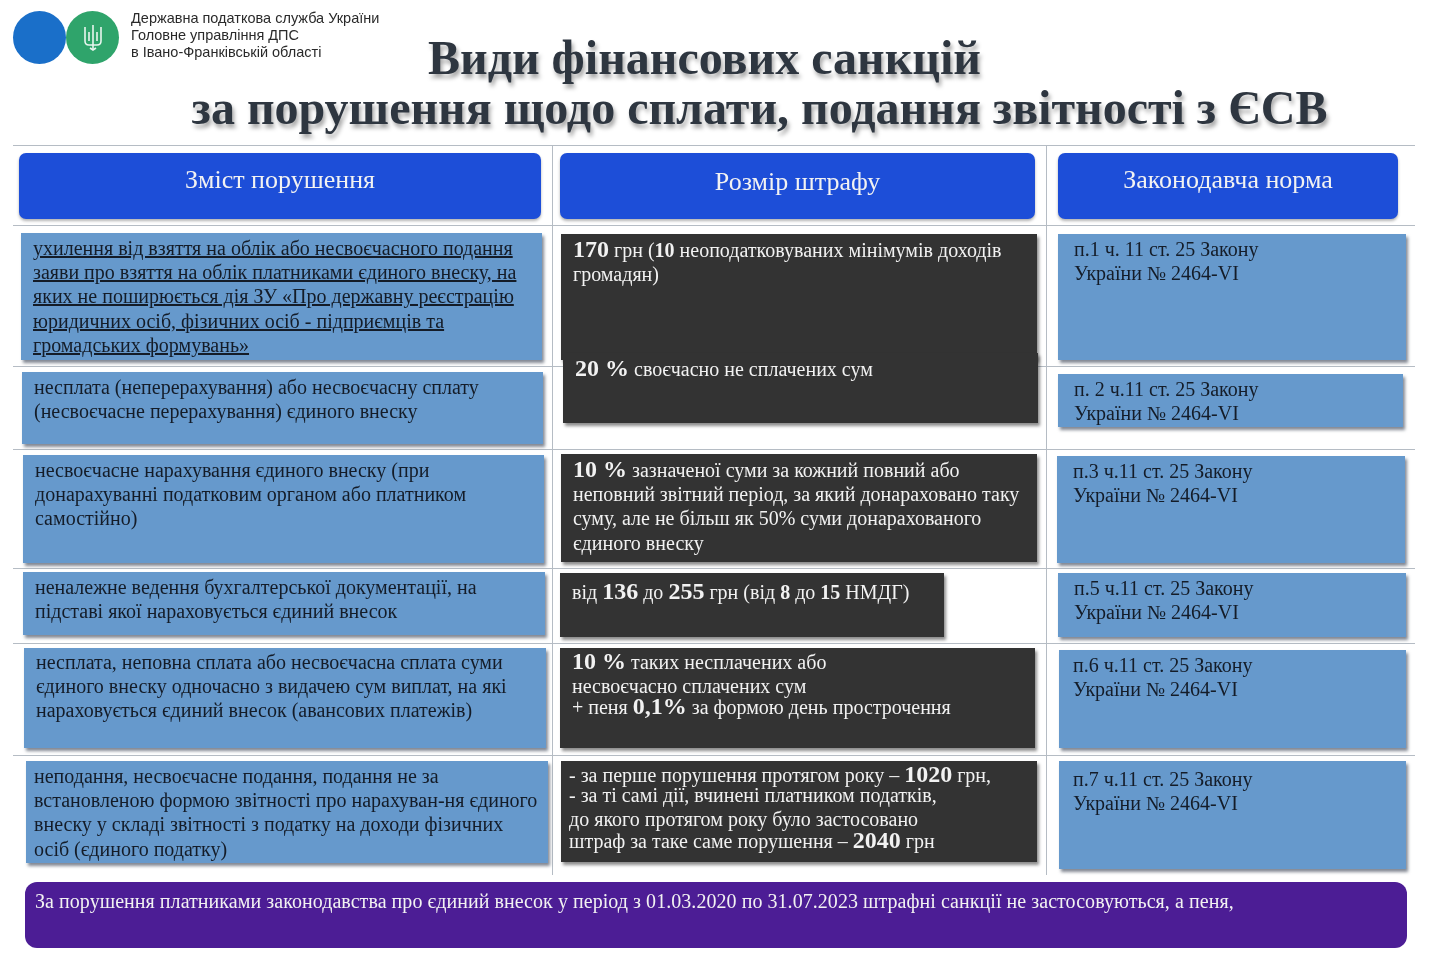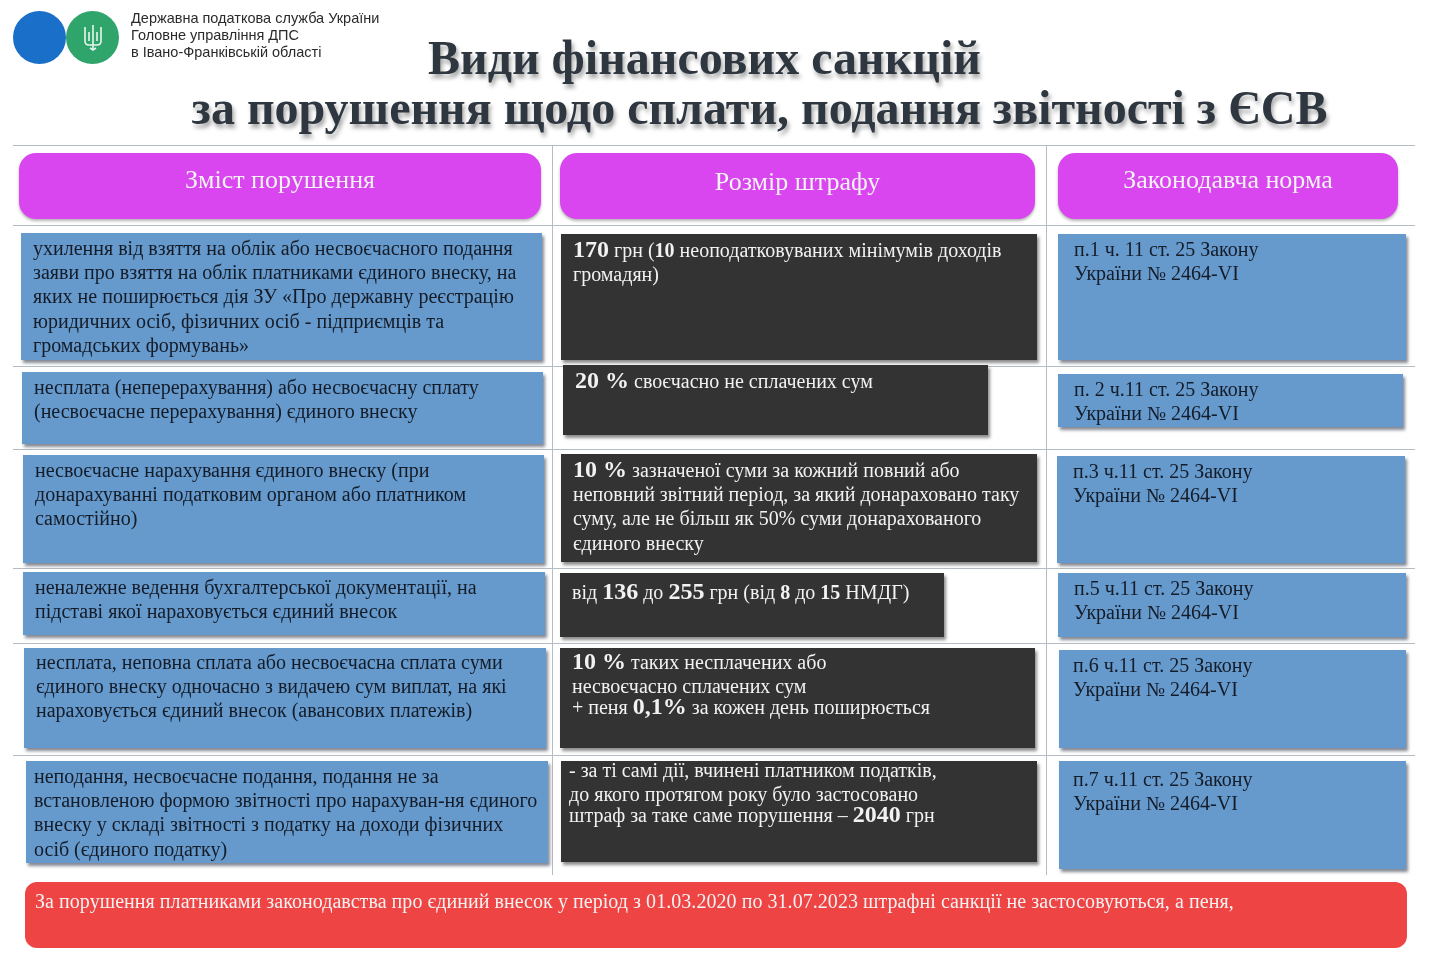--- a/index.html
+++ b/index.html
@@ -13,29 +13,29 @@
   .org { position: absolute; left: 131px; top: 10px; font-family: "Liberation Sans", sans-serif; font-size: 14.5px; line-height: 17px; color: #2a2a2a; }
   .title { position: absolute; left: 0; width: 1429px; text-align: center; font-family: "Liberation Serif", serif; font-weight: bold; color: #2e3640; text-shadow: 2px 4px 4px rgba(0,0,0,0.35); }
   .title.l1 { top: 30px; font-size: 48px; left: -10px; }
   .title.l2 { top: 80px; font-size: 48px; left: 45px; }
 
   
   .hline { position: absolute; left: 13px; width: 1402px; height: 1px; background: #b5bcc4; }
   .vline { position: absolute; top: 145px; width: 1px; height: 730px; background: #b5bcc4; }
 
   
-  .hdr { position: absolute; top: 153px; height: 66px; background: #d946ef; border-radius: 17px; color: #f2f2f2; font-size: 26px; display:flex; justify-content:center; padding-top: 12px; box-shadow: 0 2px 3px rgba(0,0,0,0.3); }
+  .hdr { position: absolute; top: 153px; height: 66px; background: #1d4ed8; border-radius: 7px; color: #f2f2f2; font-size: 26px; display:flex; justify-content:center; padding-top: 12px; box-shadow: 0 2px 3px rgba(0,0,0,0.3); }
 
   .cell { position: absolute; font-size: 20px; line-height: 24.2px; padding: 3px 8px 0 12px; }
   .blue { background: #6699cc; color: #141c28; box-shadow: 2px 3px 3px rgba(30,40,60,0.55); }
   .dark { background: #333333; color: #f2f2f2; box-shadow: 2px 3px 3px rgba(0,0,0,0.45); }
   .big { font-size: 24px; font-weight: bold; }
   .mid { font-weight: bold; }
 
-  .footer { position: absolute; left: 25px; top: 882px; width: 1382px; height: 66px; background: #ef4444; color: #f2f2f2; border-radius: 12px; font-size: 20px; line-height: 22px; padding: 8px 10px; letter-spacing: 0.05px; }
+  .footer { position: absolute; left: 25px; top: 882px; width: 1382px; height: 66px; background: #4c1d95; color: #f2f2f2; border-radius: 12px; font-size: 20px; line-height: 22px; padding: 8px 10px; letter-spacing: 0.05px; }
 </style>
 </head>
 <body>
 
 <div class="logo">
   <div class="c1"></div>
   <div class="c2">
     <svg width="20" height="28" viewBox="0 0 20 28">
       <g fill="none" stroke="#e8f5ee" stroke-width="1.6">
         <path d="M2 3 V17 Q2 21 6 21 H14 Q18 21 18 17 V3"></path>
@@ -61,29 +61,29 @@
 <div class="hline" style="top:568px"></div>
 <div class="hline" style="top:643px"></div>
 <div class="hline" style="top:755px"></div>
 <div class="vline" style="left:552px"></div>
 <div class="vline" style="left:1046px"></div>
 
 <div class="hdr" style="left:19px;width:522px">Зміст порушення</div>
 <div class="hdr" style="left:560px;width:475px;padding-top:14px">Розмір штрафу</div>
 <div class="hdr" style="left:1058px;width:340px;">Законодавча норма</div>
 
-<div class="cell blue" style="left:21px;top:233px;width:521px;height:127px;">ухилення від взяття на облік або несвоєчасного подання заяви про взяття на облік платниками єдиного внеску, на яких не поширюється дія ЗУ «Про державну реєстрацію юридичних осіб, фізичних осіб - підприємців та громадських формувань»</div>
+<div class="cell blue" style="left:21px;top:233px;width:521px;height:127px;text-decoration:underline;">ухилення від взяття на облік або несвоєчасного подання заяви про взяття на облік платниками єдиного внеску, на яких не поширюється дія ЗУ «Про державну реєстрацію юридичних осіб, фізичних осіб - підприємців та громадських формувань»</div>
 <div class="cell dark" style="left:561px;top:234px;width:476px;height:126px;"><span class="big">170</span><span> грн (</span><span class="mid">10</span><span> неоподатковуваних мінімумів доходів громадян)</span></div>
 <div class="cell blue" style="left:1058px;top:234px;width:348px;height:126px;padding-left:16px;">
     <div>п.1 ч. 11 ст. 25 Закону</div>
     <div>України № 2464-VI</div>
   </div>
 
 <div class="cell blue" style="left:22px;top:372px;width:521px;height:72px;">несплата (неперерахування) або несвоєчасну сплату (несвоєчасне перерахування) єдиного внеску</div>
-<div class="cell dark" style="left:563px;top:365px;width:425px;height:70px;"><span class="big">20 %</span><span> своєчасно не сплачених сум</span></div>
+<div class="cell dark" style="left:563px;top:353px;width:475px;height:70px;"><span class="big">20 %</span><span> своєчасно не сплачених сум</span></div>
 <div class="cell blue" style="left:1058px;top:374px;width:345px;height:53px;padding-left:16px;">
     <div>п. 2 ч.11 ст. 25 Закону</div>
     <div>України № 2464-VI</div>
   </div>
 
 <div class="cell blue" style="left:23px;top:455px;width:521px;height:108px;">несвоєчасне нарахування єдиного внеску (при донарахуванні податковим органом або платником самостійно)</div>
 <div class="cell dark" style="left:561px;top:454px;width:476px;height:108px;"><span class="big">10 %</span><span> зазначеної суми за кожний повний або неповний звітний період, за який донараховано таку суму, але не більш як 50% суми донарахованого єдиного внеску</span></div>
 <div class="cell blue" style="left:1057px;top:456px;width:348px;height:107px;padding-left:16px;">
     <div>п.3 ч.11 ст. 25 Закону</div>
     <div>України № 2464-VI</div>
@@ -93,29 +93,30 @@
 <div class="cell dark" style="left:560px;top:573px;width:384px;height:64px;padding-top:6px;"><span>від </span><span class="big">136</span><span> до </span><span class="big">255</span><span> грн (від </span><span class="mid">8</span><span> до </span><span class="mid">15</span><span> НМДГ)</span></div>
 <div class="cell blue" style="left:1058px;top:573px;width:348px;height:64px;padding-left:16px;">
     <div>п.5 ч.11 ст. 25 Закону</div>
     <div>України № 2464-VI</div>
   </div>
 
 <div class="cell blue" style="left:24px;top:648px;width:522px;height:100px;padding-top:2px;">несплата, неповна сплата або несвоєчасна сплата суми єдиного внеску одночасно з видачею сум виплат, на які нараховується єдиний внесок (авансових платежів)</div>
 <div class="cell dark" style="left:560px;top:648px;width:475px;height:100px;padding-top:1px;">
   <div><span class="big">10 %</span><span> таких несплачених або</span></div>
   <div>несвоєчасно сплачених сум</div>
-  <div style="margin-top:-4px"><span>+ пеня </span><span class="big">0,1%</span><span> за кожен день поширюється</span></div>
+  <div style="margin-top:-4px"><span>+ пеня </span><span class="big">0,1%</span><span> за формою день прострочення</span></div>
 </div>
 <div class="cell blue" style="left:1059px;top:650px;width:347px;height:98px;padding-left:14px;">
     <div>п.6 ч.11 ст. 25 Закону</div>
     <div>України № 2464-VI</div>
   </div>
 
 <div class="cell blue" style="left:26px;top:761px;width:522px;height:102px;padding-left:8px;">неподання, несвоєчасне подання, подання не за встановленою формою звітності про нарахуван-ня єдиного внеску у складі звітності з податку на доходи фізичних осіб (єдиного податку)</div>
 <div class="cell dark" style="left:561px;top:761px;width:476px;height:101px;padding-left:8px;padding-top:1px;">
+  <div><span>- за перше порушення протягом року – </span><span class="big">1020</span><span> грн,</span></div>
   <div style="margin-top:-4px">- за ті самі дії, вчинені платником податків,</div>
   <div>до якого протягом року було застосовано</div>
   <div style="margin-top:-4px"><span>штраф за таке саме порушення – </span><span class="big">2040</span><span> грн</span></div>
 </div>
 <div class="cell blue" style="left:1059px;top:761px;width:347px;height:108px;padding-left:14px;padding-top:6px;">
     <div>п.7 ч.11 ст. 25 Закону</div>
     <div>України № 2464-VI</div>
   </div>
 
 <div class="footer">

